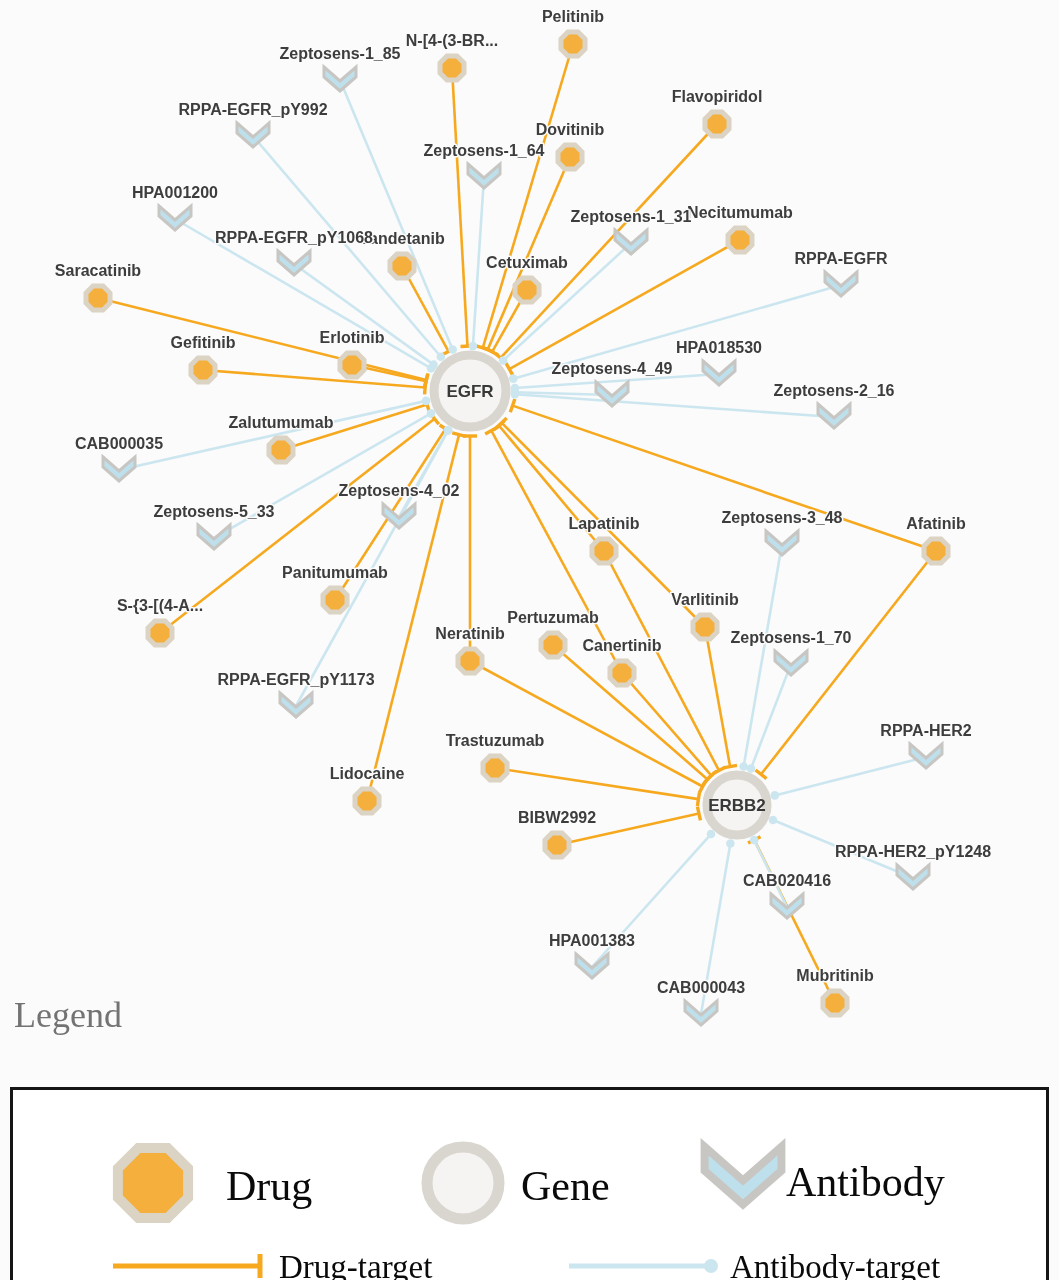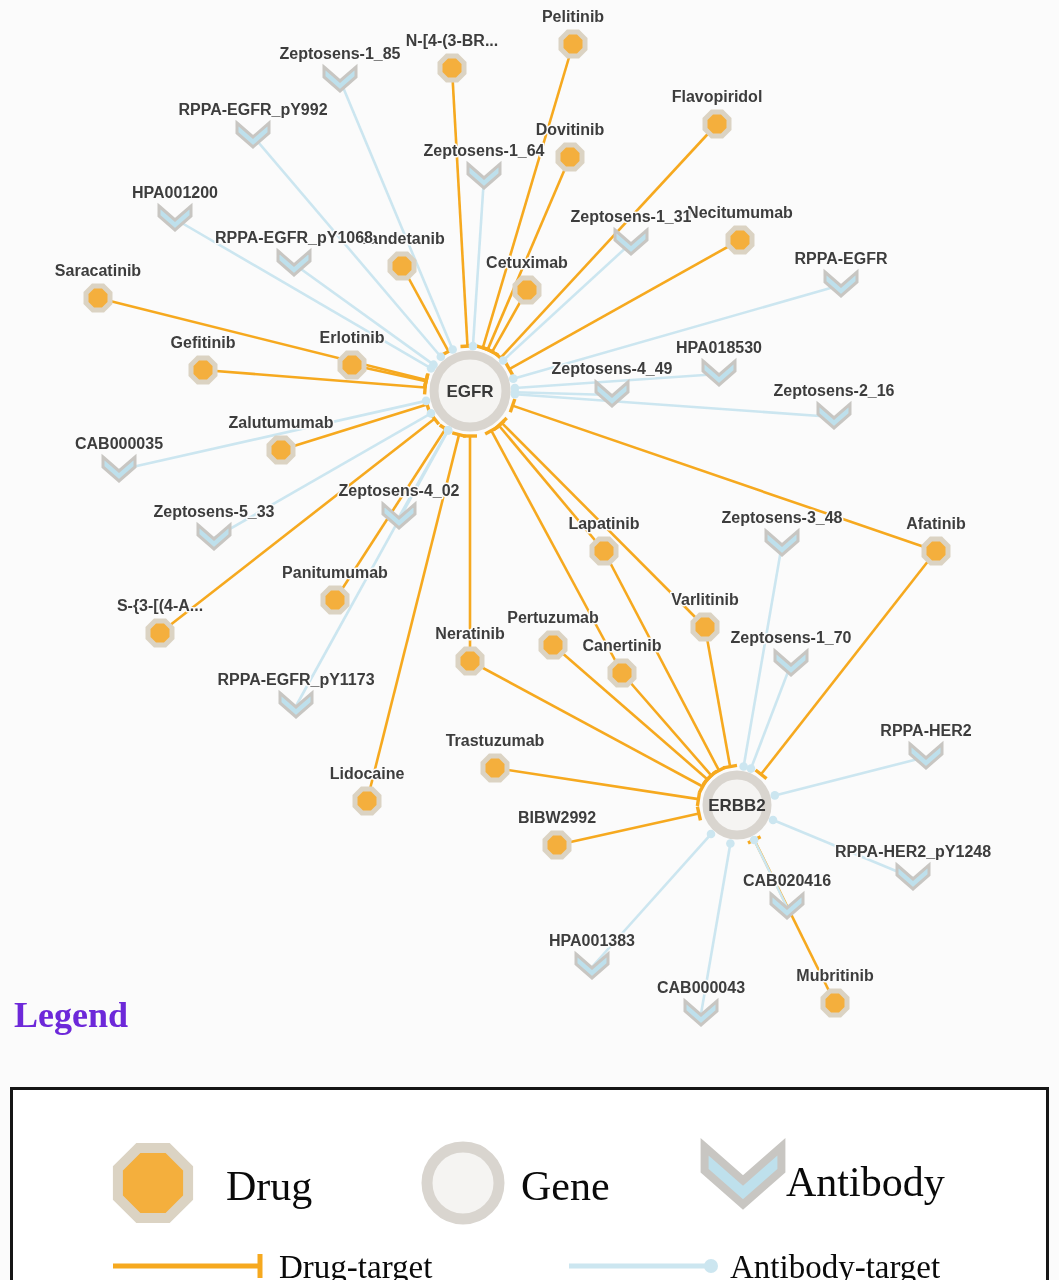--- a/index.html
+++ b/index.html
@@ -1,20 +1,20 @@
 <!DOCTYPE html>
 <html><head>
 <meta charset="utf-8">
 <style>
   html,body{margin:0;padding:0;}
   body{width:1059px;height:1280px;background:#FBFBFB;position:relative;overflow:hidden;font-family:"Liberation Sans",sans-serif;}
   #network{position:absolute;left:0;top:0;}
   .node-label{font-family:"Liberation Sans",sans-serif;font-weight:bold;font-size:16px;fill:#3D3D3D;text-anchor:middle;paint-order:stroke;stroke:#FBFBFB;stroke-width:3px;stroke-linejoin:round;}
   .gene-label{font-family:"Liberation Sans",sans-serif;font-weight:bold;font-size:17px;fill:#383838;text-anchor:middle;}
-  #legend-title{position:absolute;left:14px;top:994px;font-family:"Liberation Serif",serif;font-weight:bold;font-size:36px;color:#6d28d9;text-align:center;}
+  #legend-title{position:absolute;left:14px;top:994px;font-family:"Liberation Serif",serif;font-weight:normal;font-size:36px;color:#737373;text-align:center;}
   #legend-box{position:absolute;left:10px;top:1045px;width:1033px;height:217px;border:3px solid #161616;background:#FFFFFF;margin-top:42px;}
   .lg-big{font-family:"Liberation Serif",serif;font-size:42px;fill:#0A0A0A;}
   .lg-small{font-family:"Liberation Serif",serif;font-size:33px;fill:#0A0A0A;}
 </style>
 </head>
 <body>
 
 <svg id="network" width="1059" height="1040" viewBox="0 0 1059 1040">
     <g>
       <line x1="573" y1="44" x2="482.8051377785245" y2="347.8603610762329" stroke="#F6A91F" stroke-width="2.6"></line>

